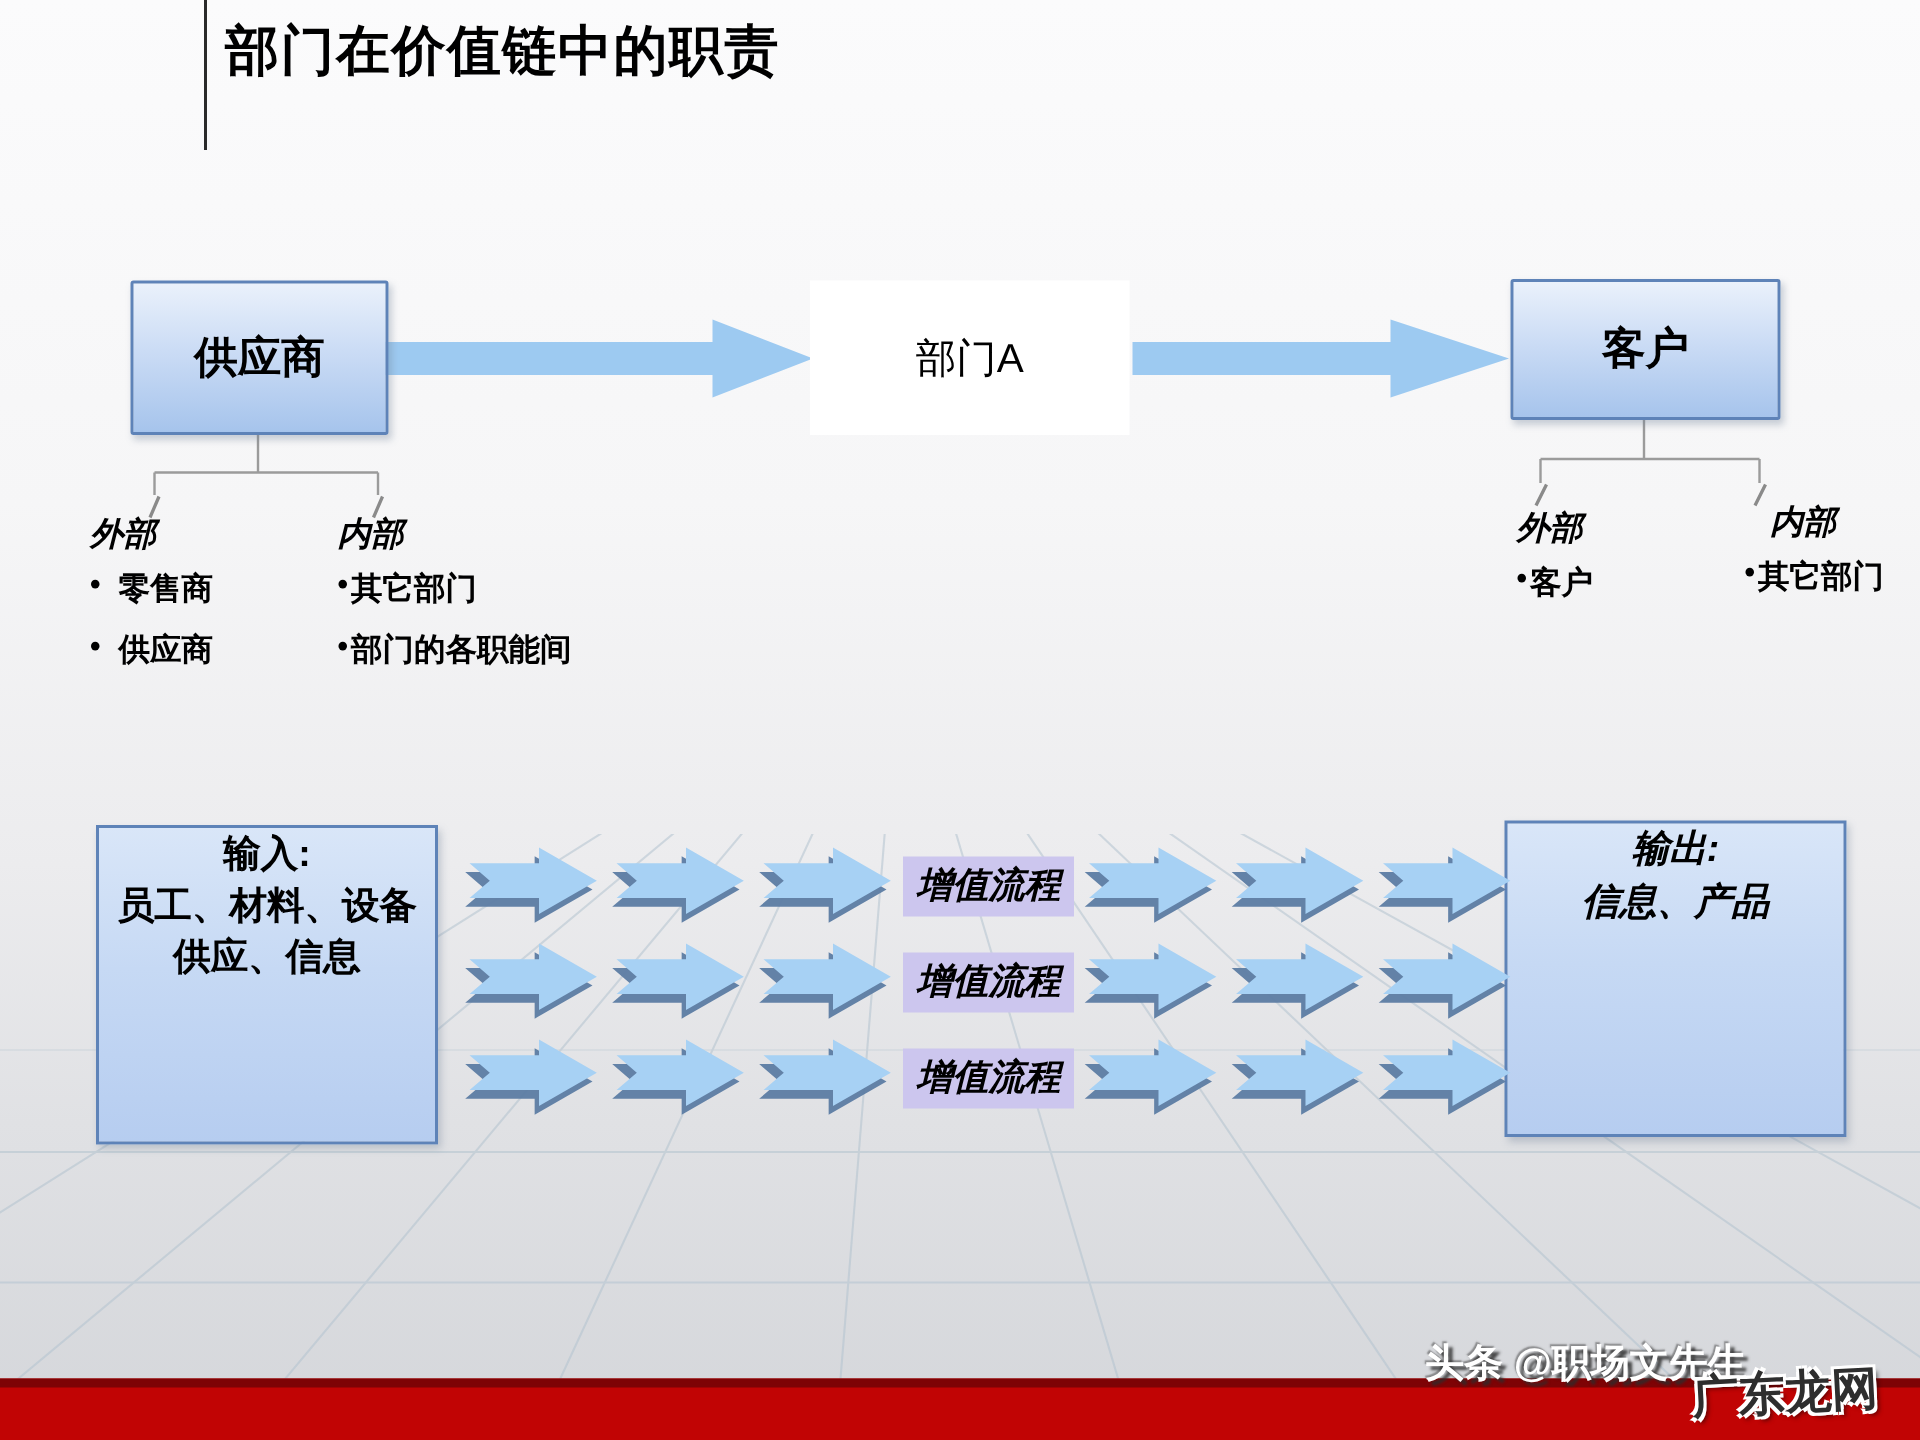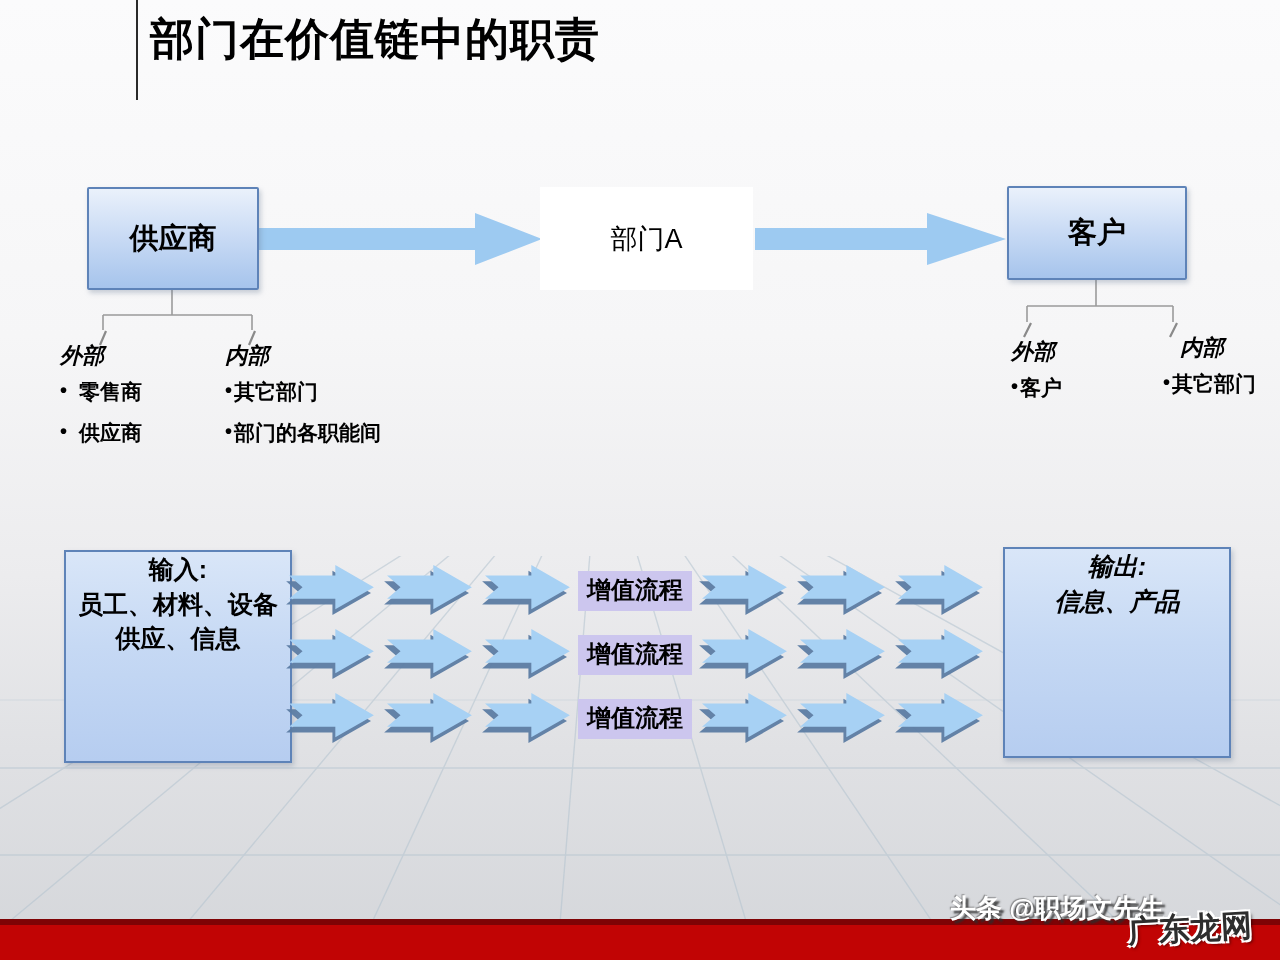--- a/index.html
+++ b/index.html
@@ -8,21 +8,21 @@
     font-family:"Liberation Sans","DejaVu Sans",sans-serif;
     background:linear-gradient(180deg,#fbfbfc 0%,#f6f6f7 35%,#ececee 60%,#e0e1e4 78%,#d4d6da 100%);
   }
   .abs{position:absolute;}
 
   
   .title-rule{left:136px;top:0;width:2px;height:100px;background:#2a2a2a;}
   .slide-title{
     left:150px;top:10px;width:620px;margin:0;
     font-family:"Liberation Serif","DejaVu Serif",serif;
-    font-size:44px;font-weight:bold;color:#000;letter-spacing:1px;
+    font-size:36px;font-weight:bold;color:#000;letter-spacing:1px;
   }
 
   
   .gbox{
     border:2px solid #5e83b8;border-radius:2px;
     background:linear-gradient(180deg,#eaf1fb 0%,#cbdcf5 45%,#a6c4ec 100%);
     box-shadow:2px 3px 5px rgba(110,125,150,.35);
     display:flex;align-items:center;justify-content:center;
     font-weight:bold;color:#000;text-align:center;
   }
@@ -45,21 +45,21 @@
 
   
   .tree-block{color:#000;}
   .tree-head{font-size:22px;font-weight:bold;font-style:italic;margin:0 0 7px 0;}
   .tree-item{font-size:21px;font-weight:600;height:41px;display:flex;align-items:flex-start;}
   .tree-item .bullet{font-size:20px;line-height:24px;}
   .loose .bullet{margin-right:12px;}
   .tight .bullet{margin-right:2px;}
 
   
-  .vrow{left:284px;display:flex;align-items:center;gap:5px;}
+  .vrow{left:308px;display:flex;align-items:center;gap:5px;font-style:italic;}
   .vlabel{
     background:#ccc6ee;color:#000;font-size:24px;font-weight:bold;
     padding:3px 9px 5px 9px;white-space:nowrap;
   }
   .chev{display:block;}
 
   
   .footer-bar{
     left:0;top:919px;width:1280px;height:41px;
     background:#c10404;border-top:6px solid #7e0305;box-sizing:border-box;

